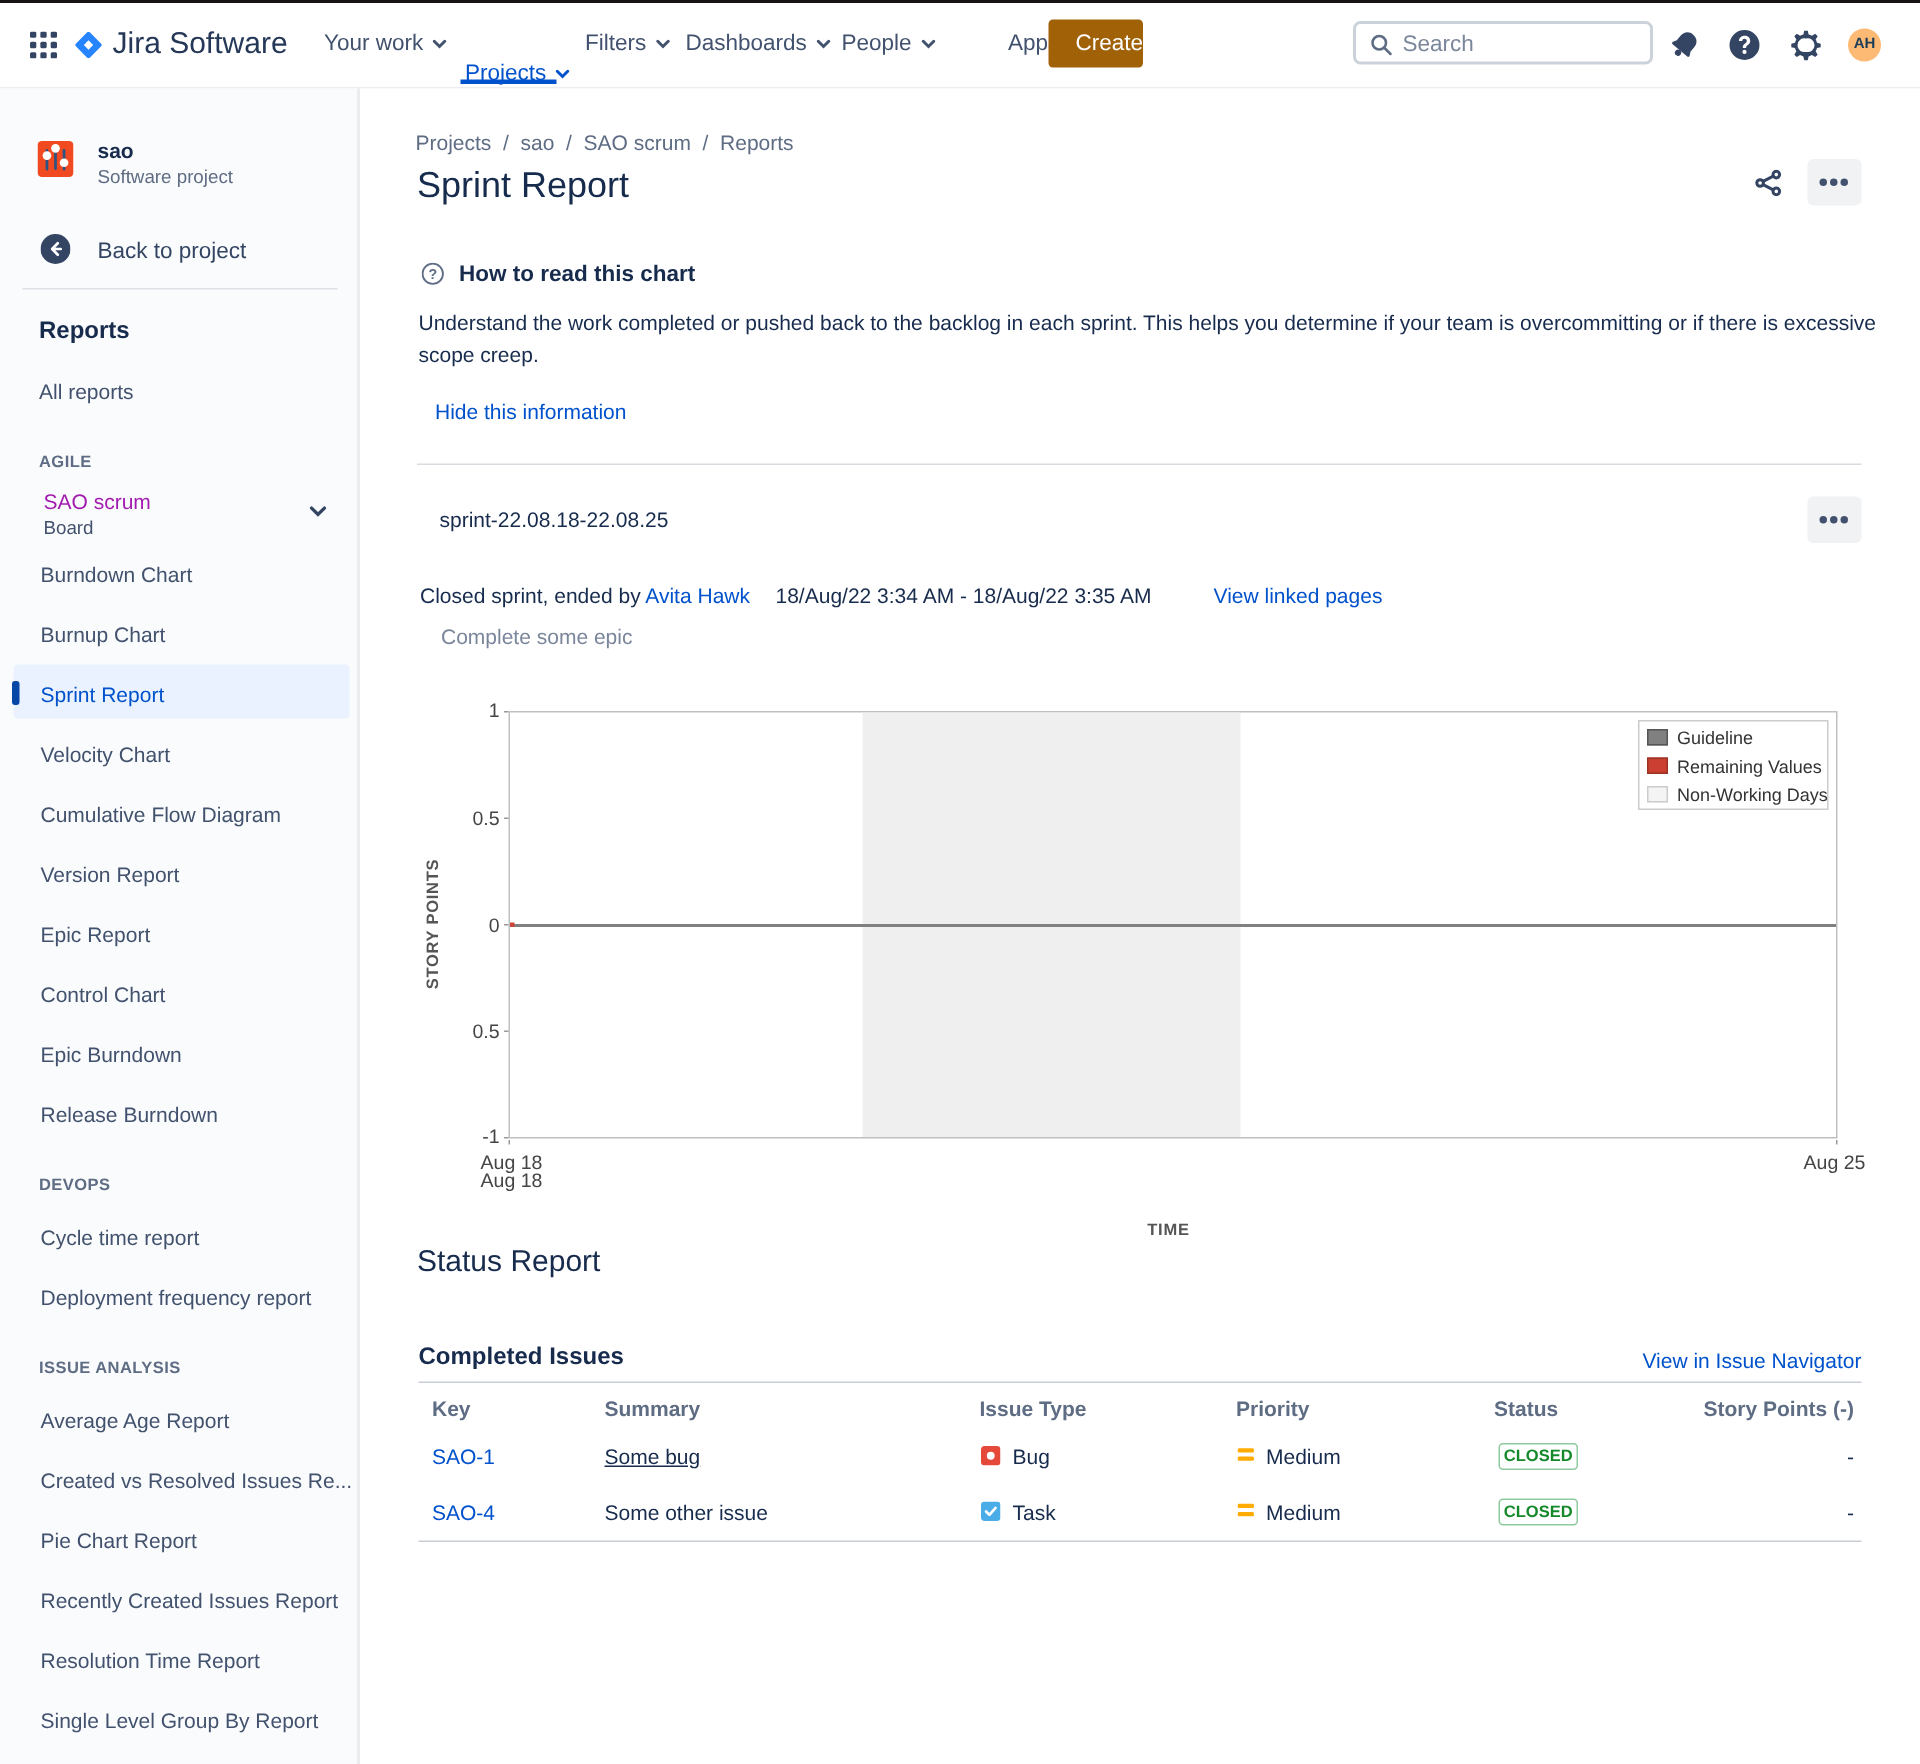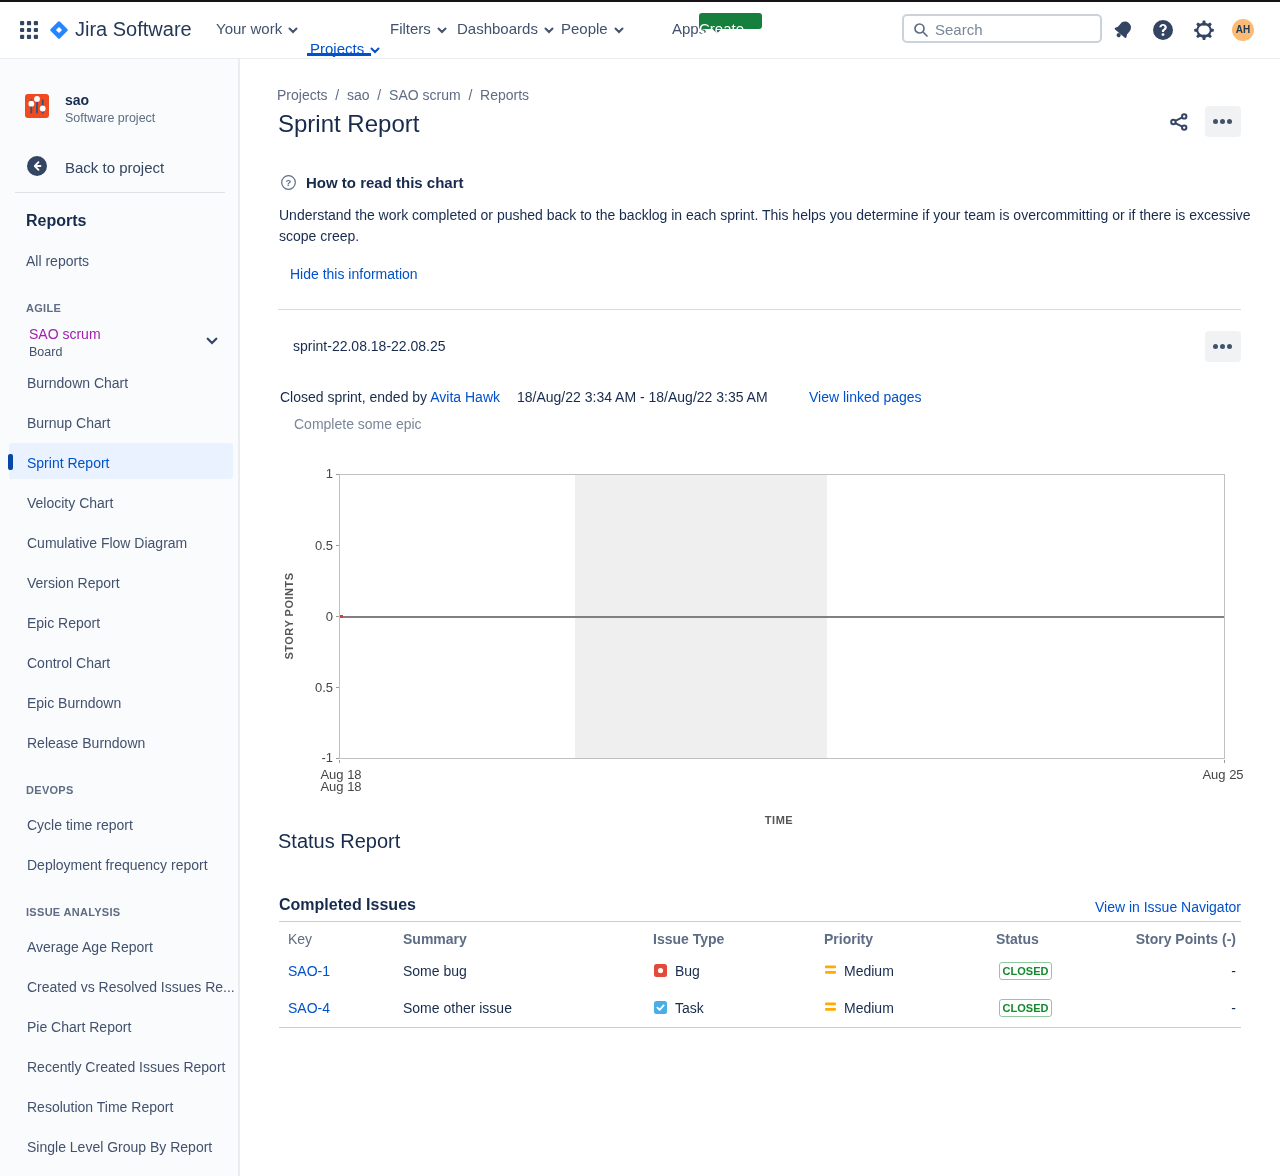--- a/index.html
+++ b/index.html
@@ -7,21 +7,21 @@
 body { font-family:"Liberation Sans",sans-serif; background:#fff; position:relative; overflow:hidden; }
 .abs { position:absolute; }
 
 
 #topstrip { position:absolute; left:0; top:0; width:1280px; height:2px; background:#161216; }
 #nav { position:absolute; left:0; top:2px; width:1280px; height:57px; background:#fff; border-bottom:1px solid #ebecf0; }
 .navitem { position:absolute; top:0; height:54px; line-height:54px; font-size:15px; color:#42526e; white-space:nowrap; }
 .navchev { display:inline-block; margin-left:6px; }
 #projtab { color:#0052cc;margin-top:20px; }
 #projunderline { position:absolute; left:307px; top:51px; width:64px; height:3px; background:#0052cc; }
-#createbtn { position:absolute; left:699px; top:11px; width:63px; height:16px; background:#15803d; border-radius:3px; color:#fff; font-size:15px; text-align:left; line-height:32px; }
+#createbtn { position:absolute; left:699px; top:11px; width:63px; height:32px; background:#a16207; border-radius:3px; color:#fff; font-size:15px; text-align:right; line-height:32px; }
 #searchbox { position:absolute; left:902px; top:12px; width:200px; height:29px; border:2px solid #ccd2da; border-radius:5px; background:#fff; }
 #searchbox .ph { position:absolute; left:31px; top:5px; font-size:15px; color:#7a869a; }
 .navicon { position:absolute; top:0; }
 
 
 #sidebar { position:absolute; left:0; top:59px; width:238px; height:1117px; background:#fafbfc; }
 #sideborder { position:absolute; left:238px; top:59px; width:2px; height:1117px; background:#ebecf0; }
 .sideitem { position:absolute; left:27px; font-size:14px; color:#42526e; white-space:nowrap; }
 .sidehead { position:absolute; left:26px; font-size:11px; font-weight:bold; color:#5e6c84; letter-spacing:0.3px; }
 
@@ -220,41 +220,49 @@
   <div class="abs" style="left:99px; top:701px; width:1px; height:3px; background:#9a9a9a;"></div>
   <div class="abs" style="left:984px; top:701px; width:1px; height:3px; background:#9a9a9a;"></div>
 
   <div class="abs" style="left:60px; top:407px; width:33px; font-size:13px; color:#454545; text-align:right;">1</div>
   <div class="abs" style="left:60px; top:479px; width:33px; font-size:13px; color:#454545; text-align:right;">0.5</div>
   <div class="abs" style="left:60px; top:550px; width:33px; font-size:13px; color:#454545; text-align:right;">0</div>
   <div class="abs" style="left:60px; top:621px; width:33px; font-size:13px; color:#454545; text-align:right;">0.5</div>
   <div class="abs" style="left:60px; top:691px; width:33px; font-size:13px; color:#454545; text-align:right;">-1</div>
   <div class="abs" style="left:40px; top:551px; font-size:11px; font-weight:bold; color:#555; letter-spacing:0.5px; transform:rotate(-90deg); transform-origin:center; width:120px; text-align:center; left:-11px;">STORY POINTS</div>
 
+  <div class="abs" style="left:852px; top:421px; width:127px; height:60px; border:1px solid #cccccc; background:#fff;">
+    <div style="position:absolute; left:5px; top:5px; width:14px; height:11px; background:#808080; border:1px solid #555;"></div>
+    <div style="position:absolute; left:25px; top:4px; font-size:12px; color:#333; white-space:nowrap;">Guideline</div>
+    <div style="position:absolute; left:5px; top:24px; width:14px; height:11px; background:#cb3f33; border:1px solid #993322;"></div>
+    <div style="position:absolute; left:25px; top:23px; font-size:12px; color:#333; white-space:nowrap;">Remaining Values</div>
+    <div style="position:absolute; left:5px; top:43px; width:14px; height:11px; background:#f4f4f4; border:1px solid #ccc;"></div>
+    <div style="position:absolute; left:25px; top:42px; font-size:12px; color:#333; white-space:nowrap;">Non-Working Days</div>
+  </div>
 
   <div class="abs" style="left:71px; top:708px; width:60px; font-size:13px; color:#454545; text-align:center;">Aug 18</div>
   <div class="abs" style="left:71px; top:720px; width:60px; font-size:13px; color:#454545; text-align:center;">Aug 18</div>
   <div class="abs" style="left:953px; top:708px; width:60px; font-size:13px; color:#454545; text-align:center;">Aug 25</div>
   <div class="abs" style="left:479px; top:755px; width:120px; font-size:11px; font-weight:bold; color:#555; letter-spacing:0.5px; text-align:center;">TIME</div>
 
   <div class="abs" style="left:38px; top:771px; font-size:20px; font-weight:500; color:#172b4d;">Status Report</div>
   <div class="abs" style="left:39px; top:837px; font-size:16px; font-weight:bold; color:#172b4d;">Completed Issues</div>
   <div class="abs link" style="left:701px; top:840px; width:300px; font-size:14px; text-align:right;">View in Issue Navigator</div>
 
   <div class="abs" style="left:39px; top:862px; width:962px; height:1px; background:#c9ced6;"></div>
   <div class="abs" style="left:39px; top:968px; width:962px; height:1px; background:#c9ced6;"></div>
-  <div class="abs" style="left:48px; top:872px; font-size:14px; font-weight:normal; color:#5e6c84;">Key</div>
+  <div class="abs" style="left:48px; top:872px; font-size:14px; font-weight:bold; color:#5e6c84;">Key</div>
   <div class="abs" style="left:163px; top:872px; font-size:14px; font-weight:bold; color:#5e6c84;">Summary</div>
   <div class="abs" style="left:413px; top:872px; font-size:14px; font-weight:bold; color:#5e6c84;">Issue Type</div>
   <div class="abs" style="left:584px; top:872px; font-size:14px; font-weight:bold; color:#5e6c84;">Priority</div>
   <div class="abs" style="left:756px; top:872px; font-size:14px; font-weight:bold; color:#5e6c84;">Status</div>
   <div class="abs" style="left:696px; top:872px; width:300px; font-size:14px; font-weight:bold; color:#5e6c84; text-align:right;">Story Points (-)</div>
 
   <div class="abs link" style="left:48px; top:904px; font-size:14px;">SAO-1</div>
-  <div class="abs" style="left:163px; top:904px; font-size:14px; color:#172b4d;">Some bug</div>
+  <div class="abs" style="left:163px; top:904px; font-size:14px; color:#172b4d;text-decoration:underline;">Some bug</div>
   <svg class="abs" style="left:414px; top:905px;" width="13" height="13" viewBox="0 0 13 13">
       <rect width="13" height="13" rx="2.5" fill="#e5493a"></rect>
       <circle cx="6.5" cy="6.5" r="2.6" fill="#fff"></circle>
     </svg>
   <div class="abs" style="left:435px; top:904px; font-size:14px; color:#172b4d;">Bug</div>
   <svg class="abs" style="left:585px; top:906px;" width="11" height="10" viewBox="0 0 11 10">
       <rect x="0" y="0.5" width="11" height="2.8" rx="1" fill="#ffab00"></rect>
       <rect x="0" y="6" width="11" height="2.8" rx="1" fill="#ffab00"></rect>
     </svg>
   <div class="abs" style="left:604px; top:904px; font-size:14px; color:#172b4d;">Medium</div>

